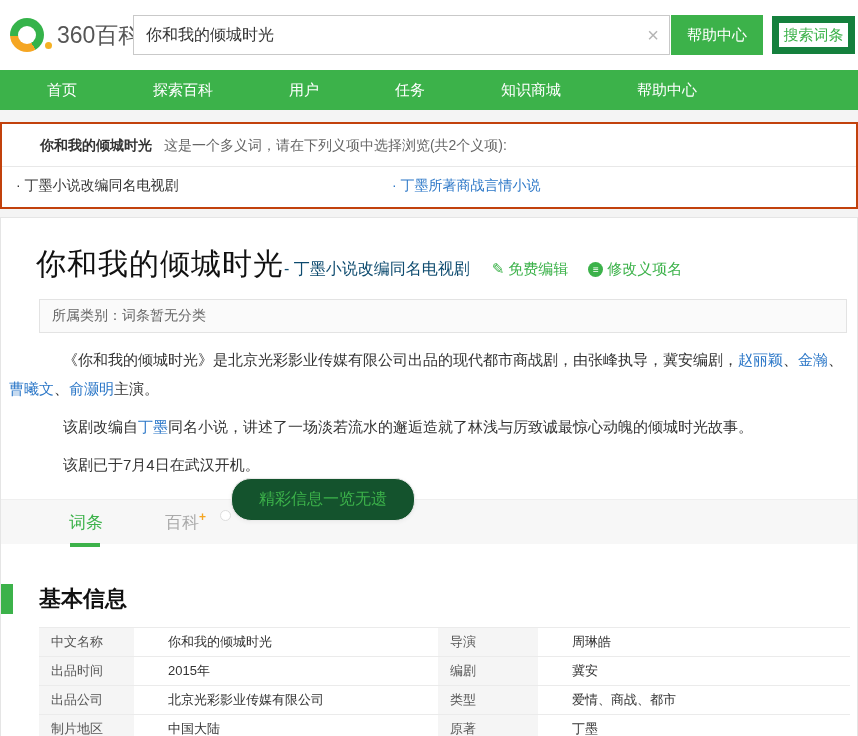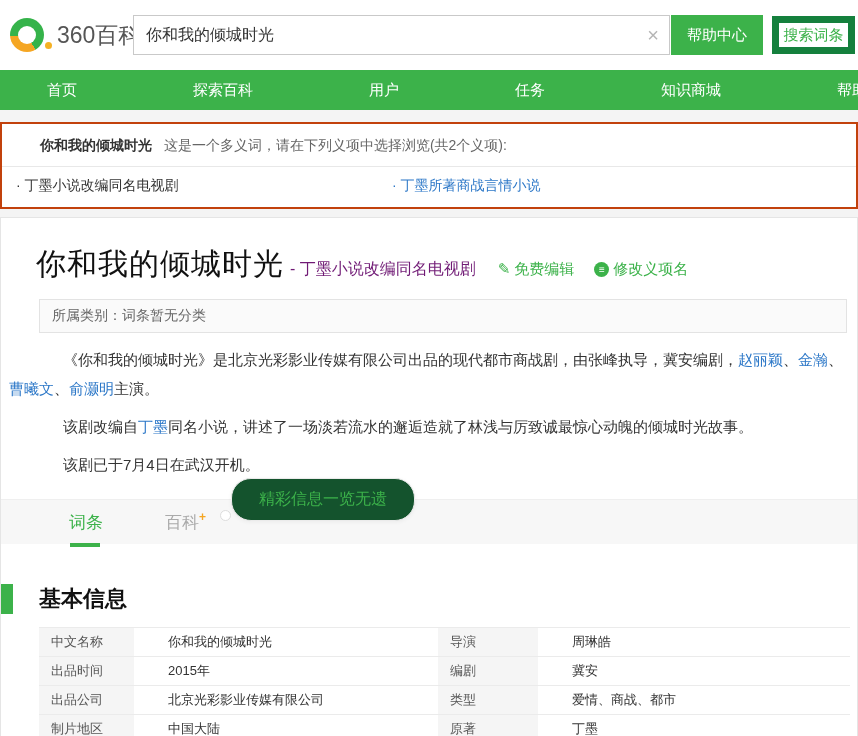--- a/index.html
+++ b/index.html
@@ -47,21 +47,21 @@
   }
   .search-btn {
     width: 83px; height: 38px; flex: none; margin-left: 9px;
     background: #fff; color: #3cb24a; font-size: 15px;
     border: 7px solid #15803d; cursor: pointer;
   }
 
   
   .nav {
     height: 40px; background: #3cb24a; display: flex; align-items: center;
-    padding-left: 47px; gap: 116px;
+    padding-left: 47px; gap: 76px;
   }
   .nav-item { color: #fff; font-size: 15px; white-space: nowrap; cursor: pointer; }
 
   
   .disambig {
     margin-top: 12px; background: #fff;
     border: 2px solid #c2410c;
   }
   .dis-head { padding: 13px 0 11px 38px; font-size: 14px; }
   .dis-term { font-weight: bold; color: #333; }
@@ -72,21 +72,21 @@
   .dis-item.current { color: #333; width: 376px; flex: none; }
 
   
   .main-box {
     margin-top: 8px; background: #fff;
     border: 1px solid #e5e5e5; border-bottom: none;
     height: 525px; position: relative;
   }
   .title-row { padding: 26px 0 0 35px; display: flex; align-items: baseline; }
   .article-title { font-size: 30px; font-weight: 400; color: #111; letter-spacing: 1px; }
-  .article-subtitle { font-size: 16px; color: #701a75; margin-left: 6px; white-space: nowrap; }
+  .article-subtitle { font-size: 16px; color: #0c4a6e; white-space: nowrap; }
   .title-links { display: flex; align-items: center; margin-left: 22px; gap: 20px; }
   .green-link { color: #3cb24a; font-size: 15px; cursor: pointer; display: flex; align-items: center; white-space: nowrap; }
   .pencil-glyph { font-size: 15px; margin-right: 4px; }
   .badge-circle {
     width: 15px; height: 15px; border-radius: 50%; background: #3cb24a; color: #fff;
     font-size: 10px; line-height: 15px; text-align: center; margin-right: 4px; flex: none;
   }
   .category-bar {
     margin: 14px 10px 0 38px; background: #fafafa; border: 1px solid #e3e3e3;
     padding: 7px 12px; font-size: 14px; color: #666;

